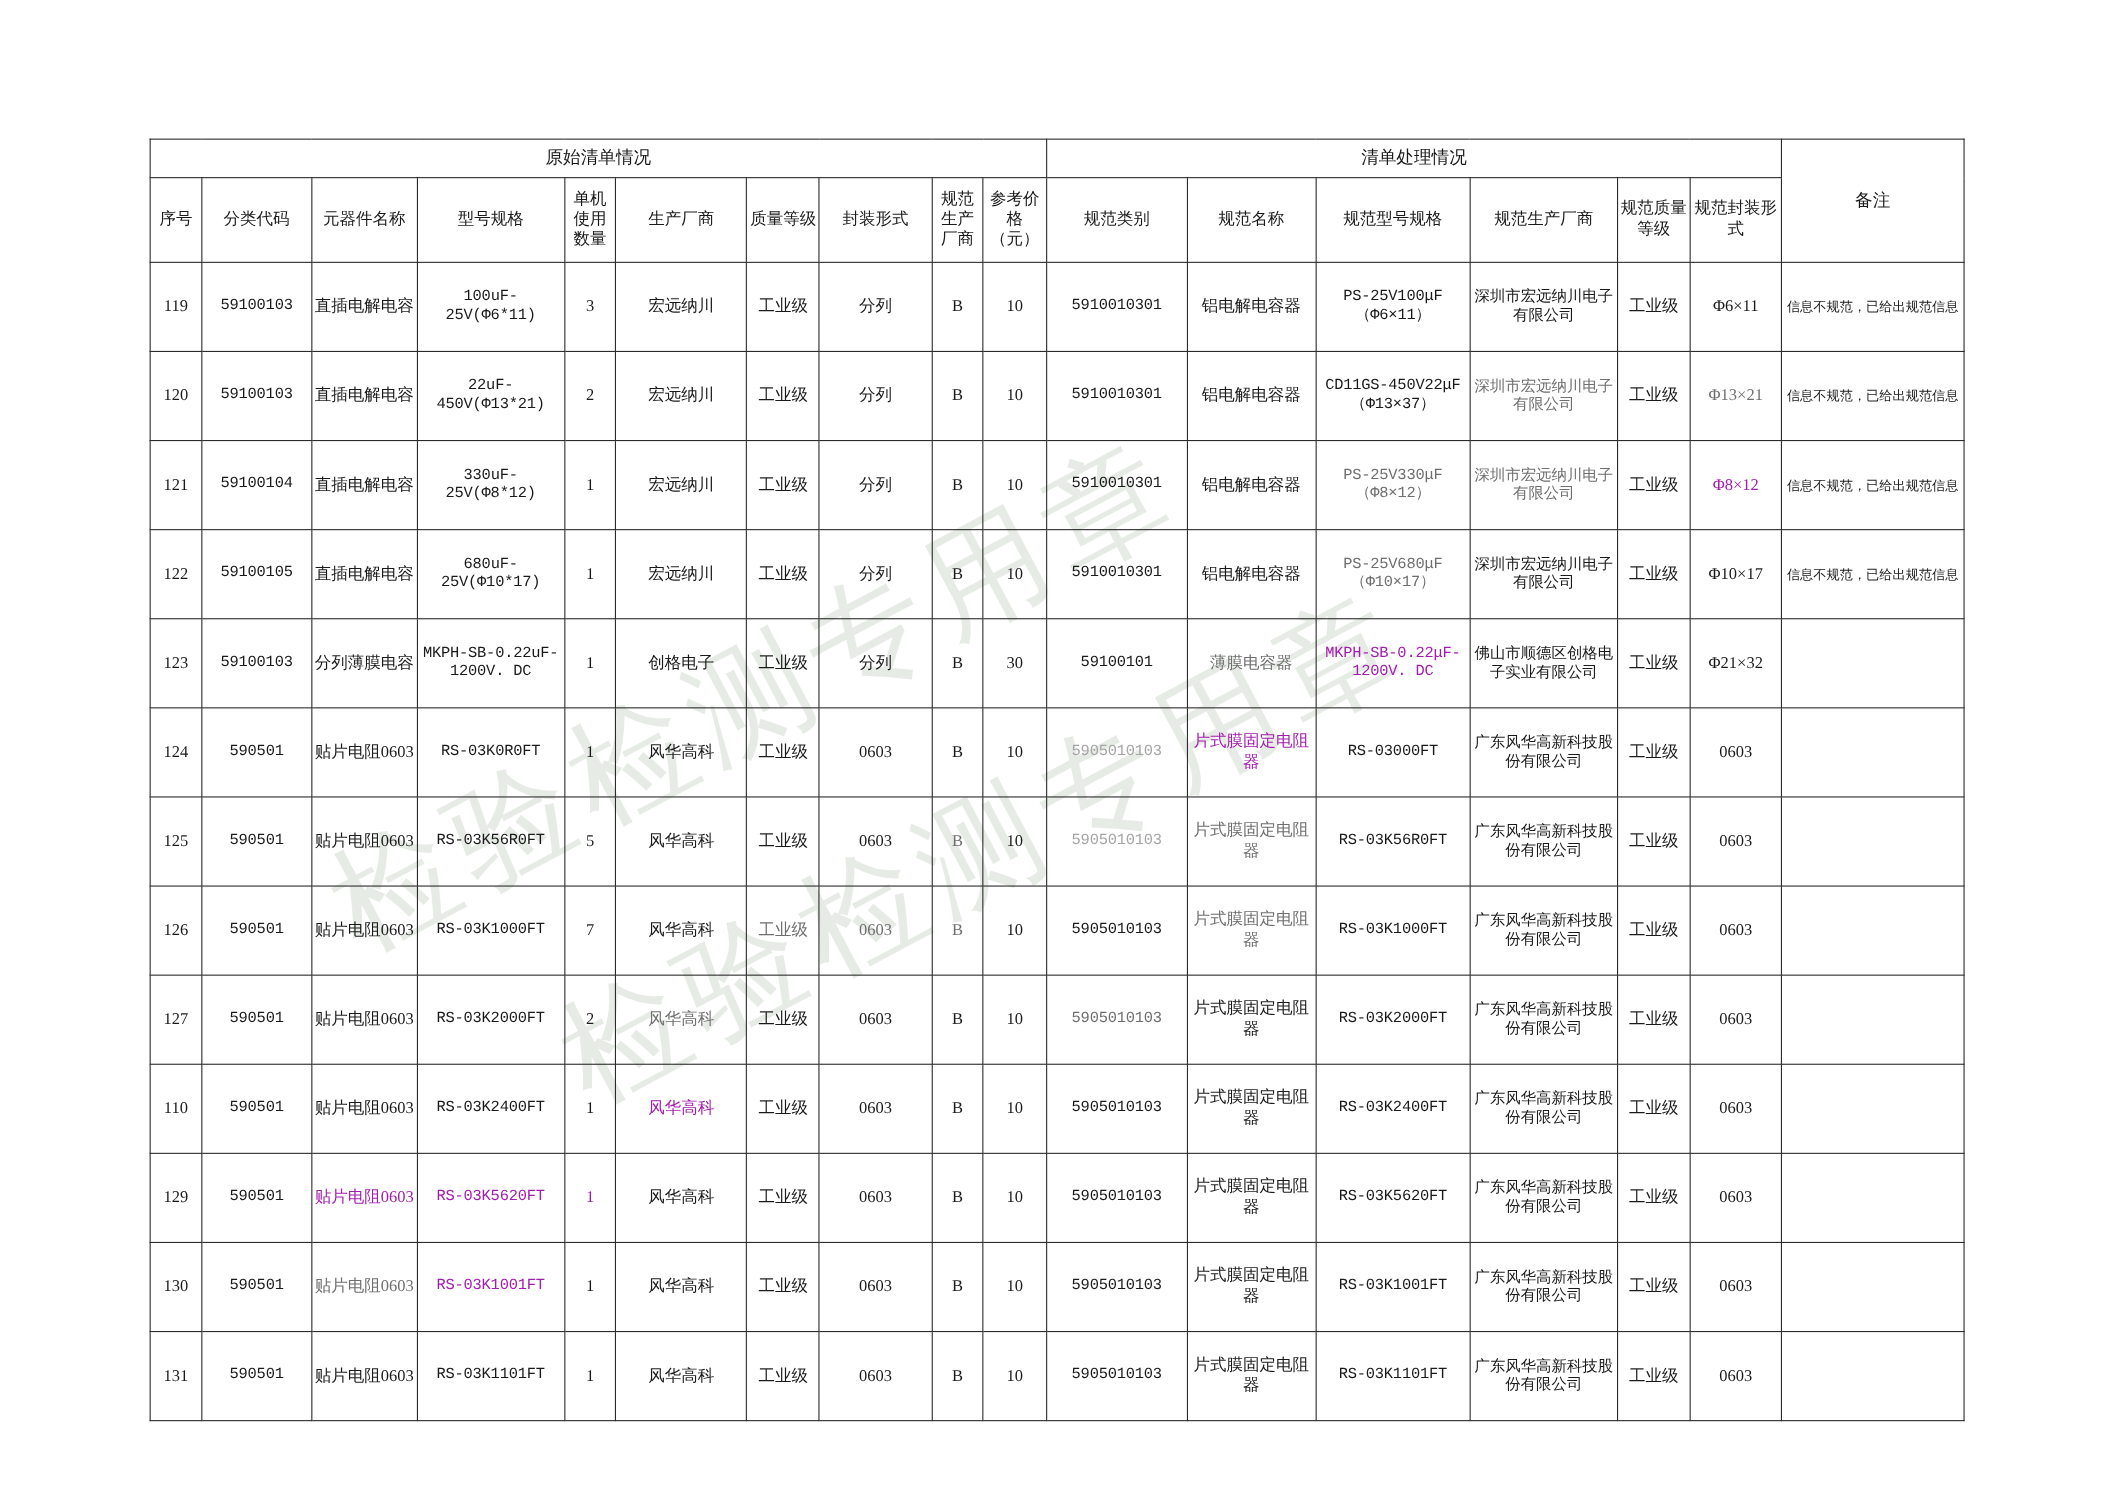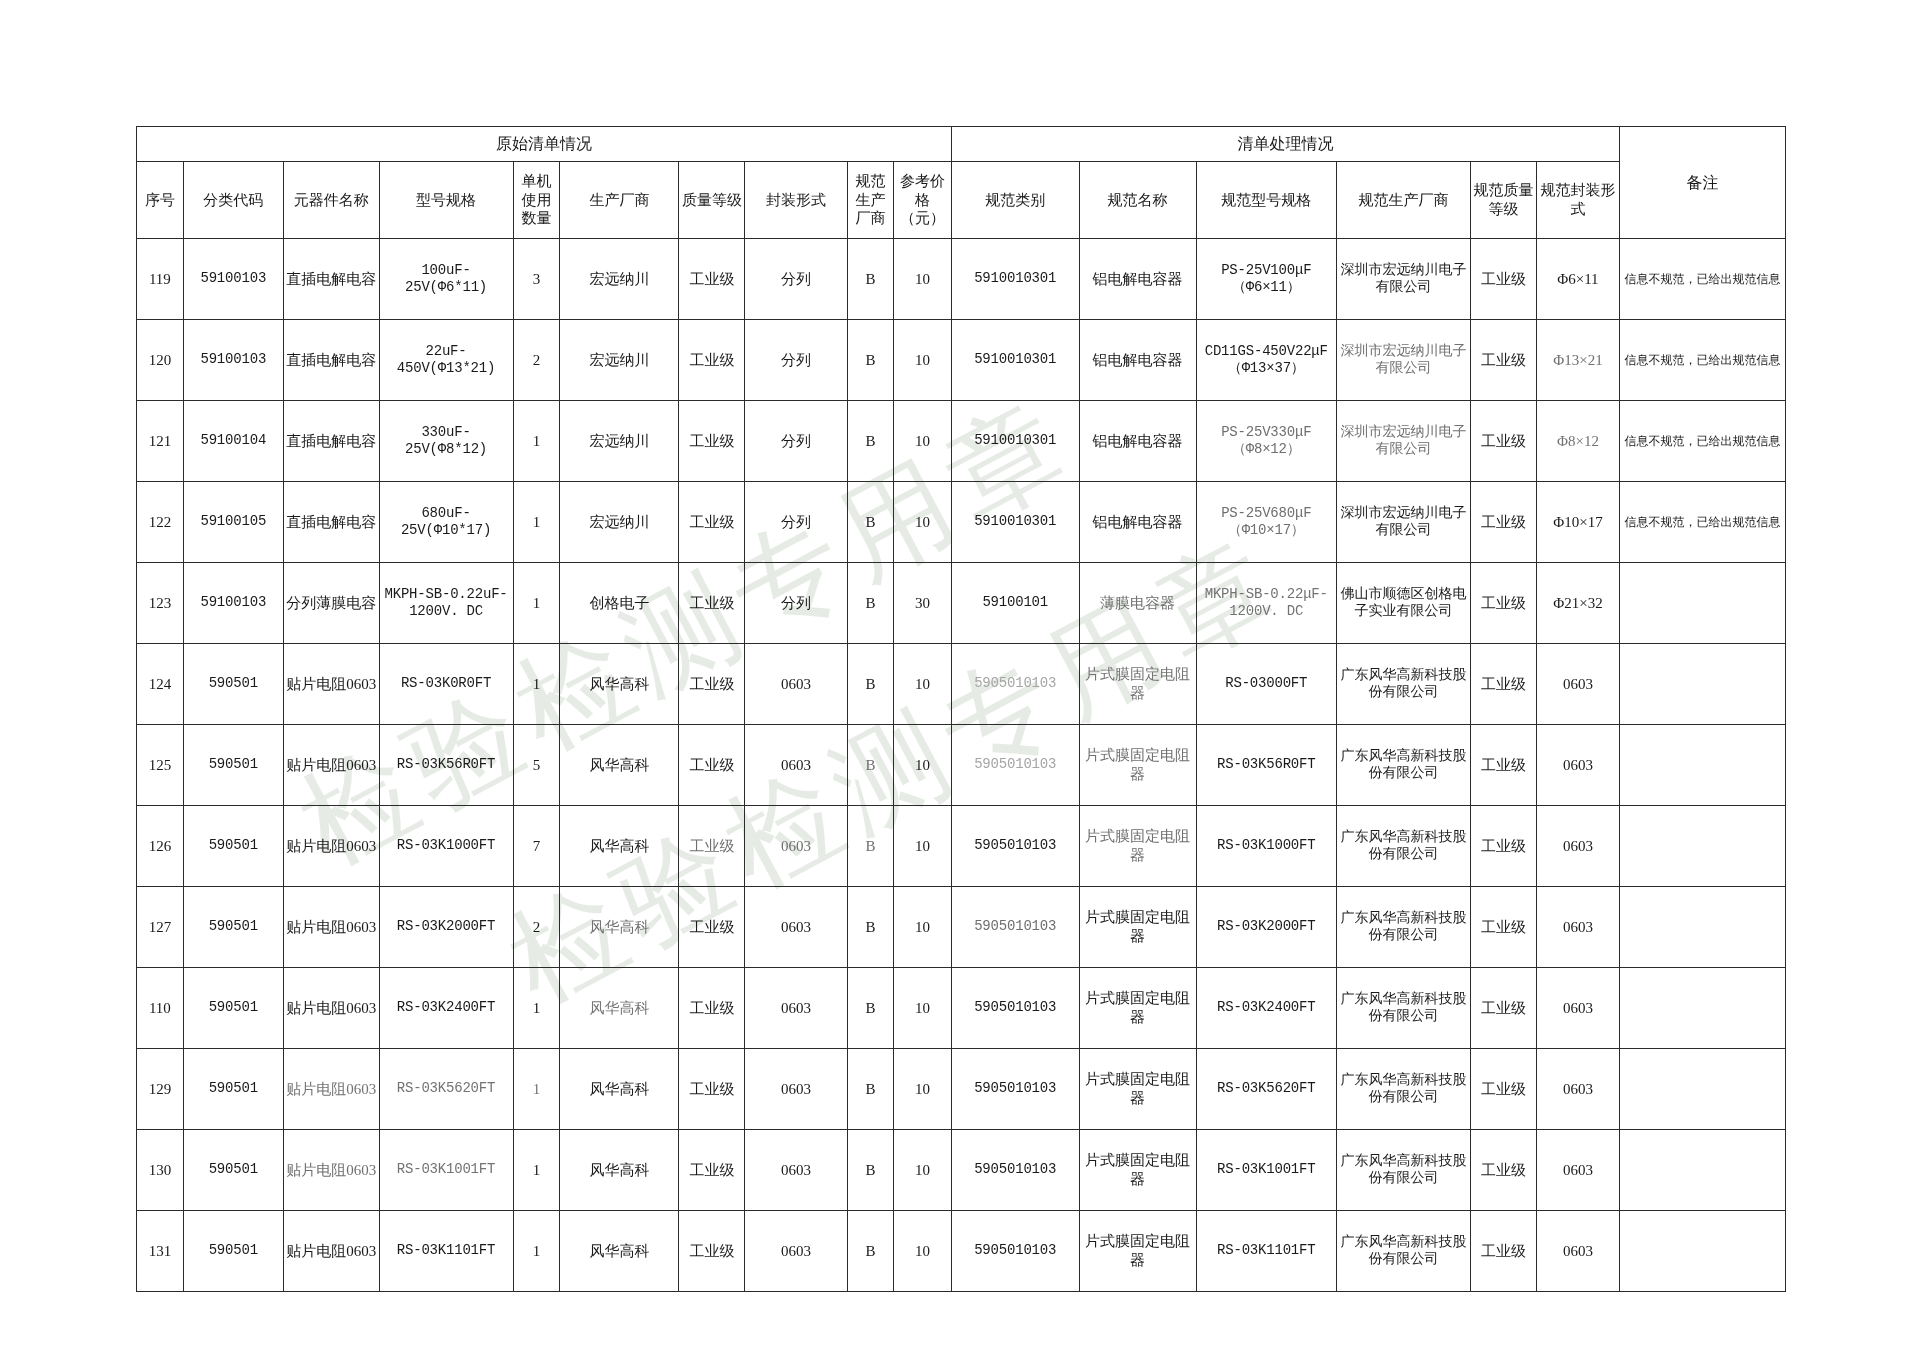--- a/index.html
+++ b/index.html
@@ -74,24 +74,23 @@
   tbody tr td {
     height: 74px;
   }
   .mono {
     font-family: "Liberation Mono", monospace;
     font-size: 14px;
     letter-spacing: -0.2px;
   }
   .small {
     font-size: 14px;
-    font-family: Liberation Mono, monospace;
   }
   .faded-1 { color: #6f6f6f; }
-  .faded-2 { color: #737373; }
+  .faded-2 { color: #a21caf; }
   .faded-3 { color: #a5a5a5; }
   .note {
     font-size: 12px;
     text-align: left;
     padding-left: 6px;
     line-height: 1.3;
   }
   .watermark {
     position: absolute;
     left: 330px;

